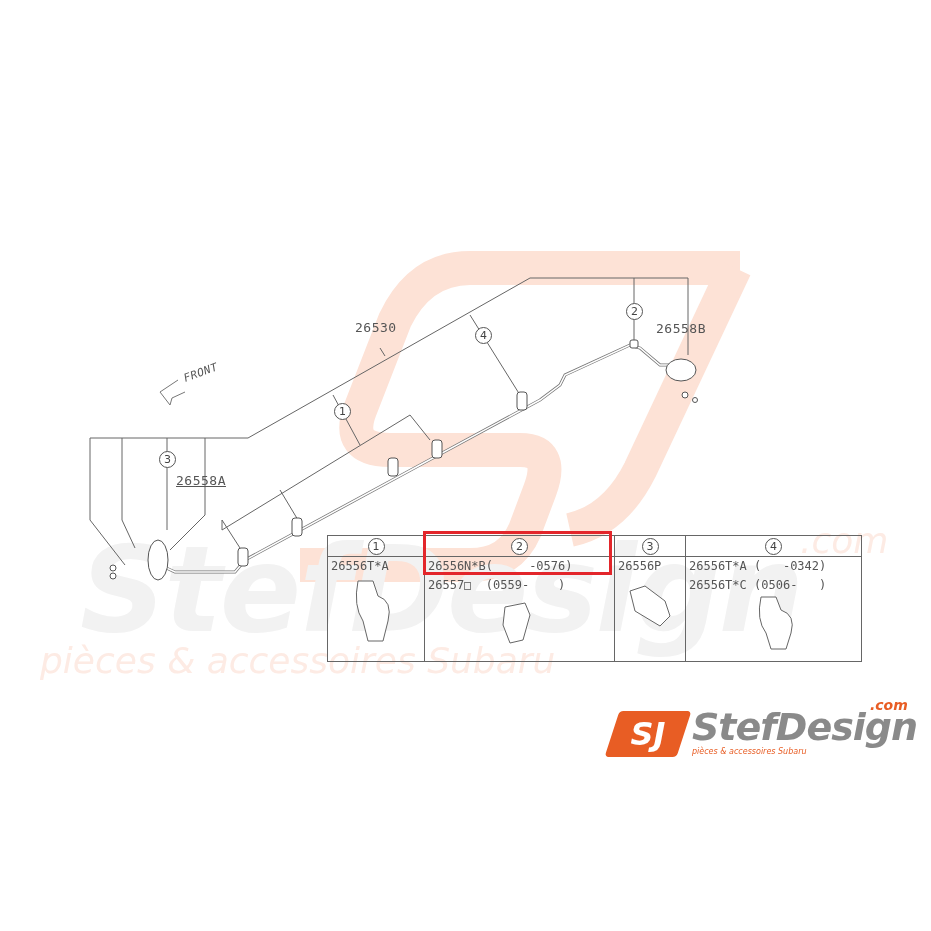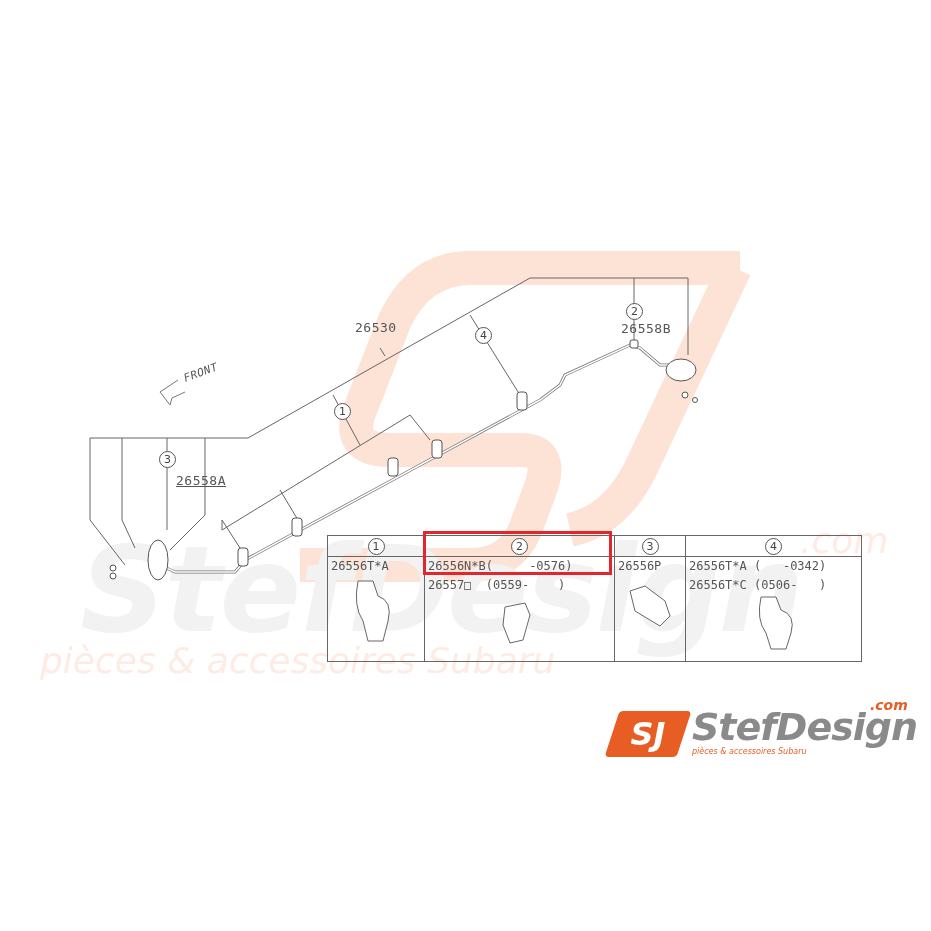--- a/index.html
+++ b/index.html
@@ -75,21 +75,21 @@
     <rect x="517" y="392" width="10" height="18" rx="3"></rect>
     <rect x="630" y="340" width="8" height="8" rx="2"></rect>
   </g>
 
   <polyline points="178,380 160,392 170,405 172,398 185,392" fill="none" stroke="#777" stroke-width="1"></polyline>
 </svg>
 
 <div class="abs lbl" style="left:183px;top:366px;transform:rotate(-20deg);font-style:italic;font-size:11px;">FRONT</div>
 <div class="abs lbl" style="left:355px;top:320px;">26530</div>
 <div class="abs lbl" style="left:176px;top:473px;text-decoration:underline;">26558A</div>
-<div class="abs lbl" style="left:621px;top:321px;">26558B</div>
+<div class="abs lbl" style="left:656px;top:321px;">26558B</div>
 
 <div class="abs circ" style="left:334px;top:403px;">1</div>
 <div class="abs circ" style="left:626px;top:303px;">2</div>
 <div class="abs circ" style="left:159px;top:451px;">3</div>
 <div class="abs circ" style="left:475px;top:327px;">4</div>
 
 <table class="legend">
   <tbody>
       <tr>
     <td class="h" style="width:96px"><span class="circ" style="display:inline-block">1</span></td>

